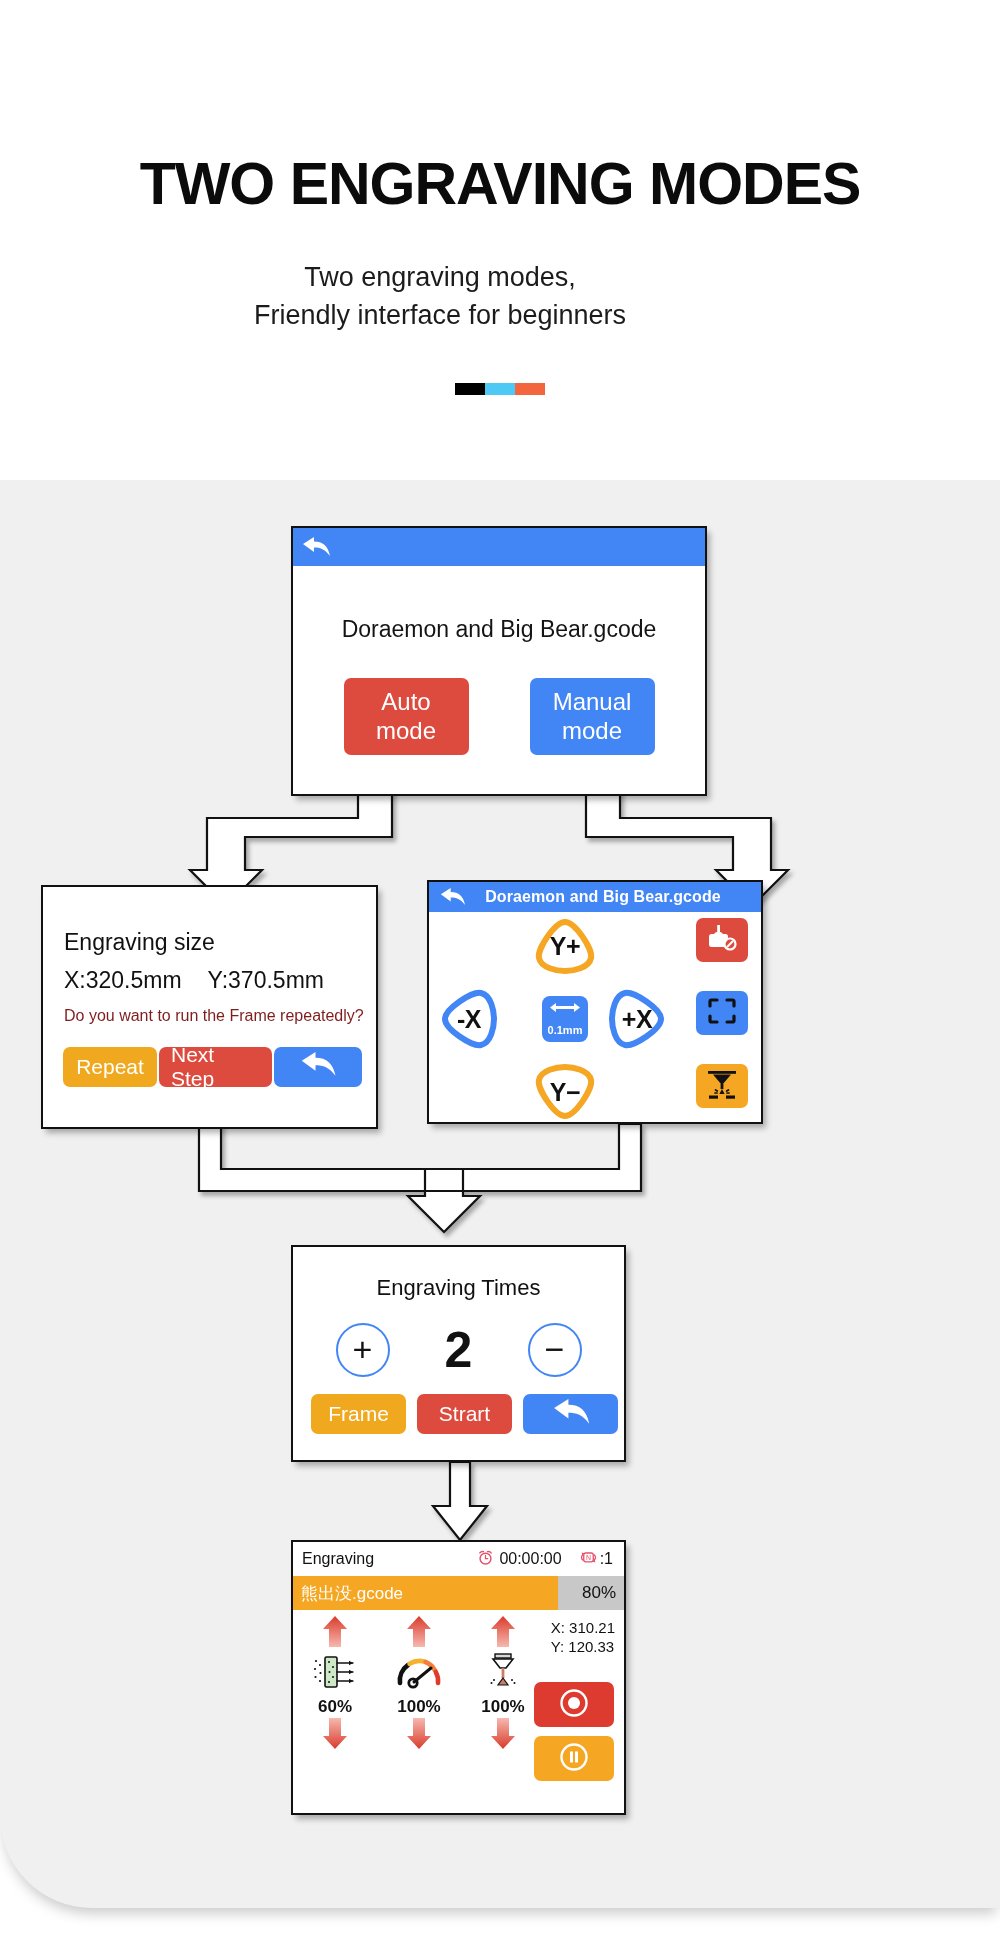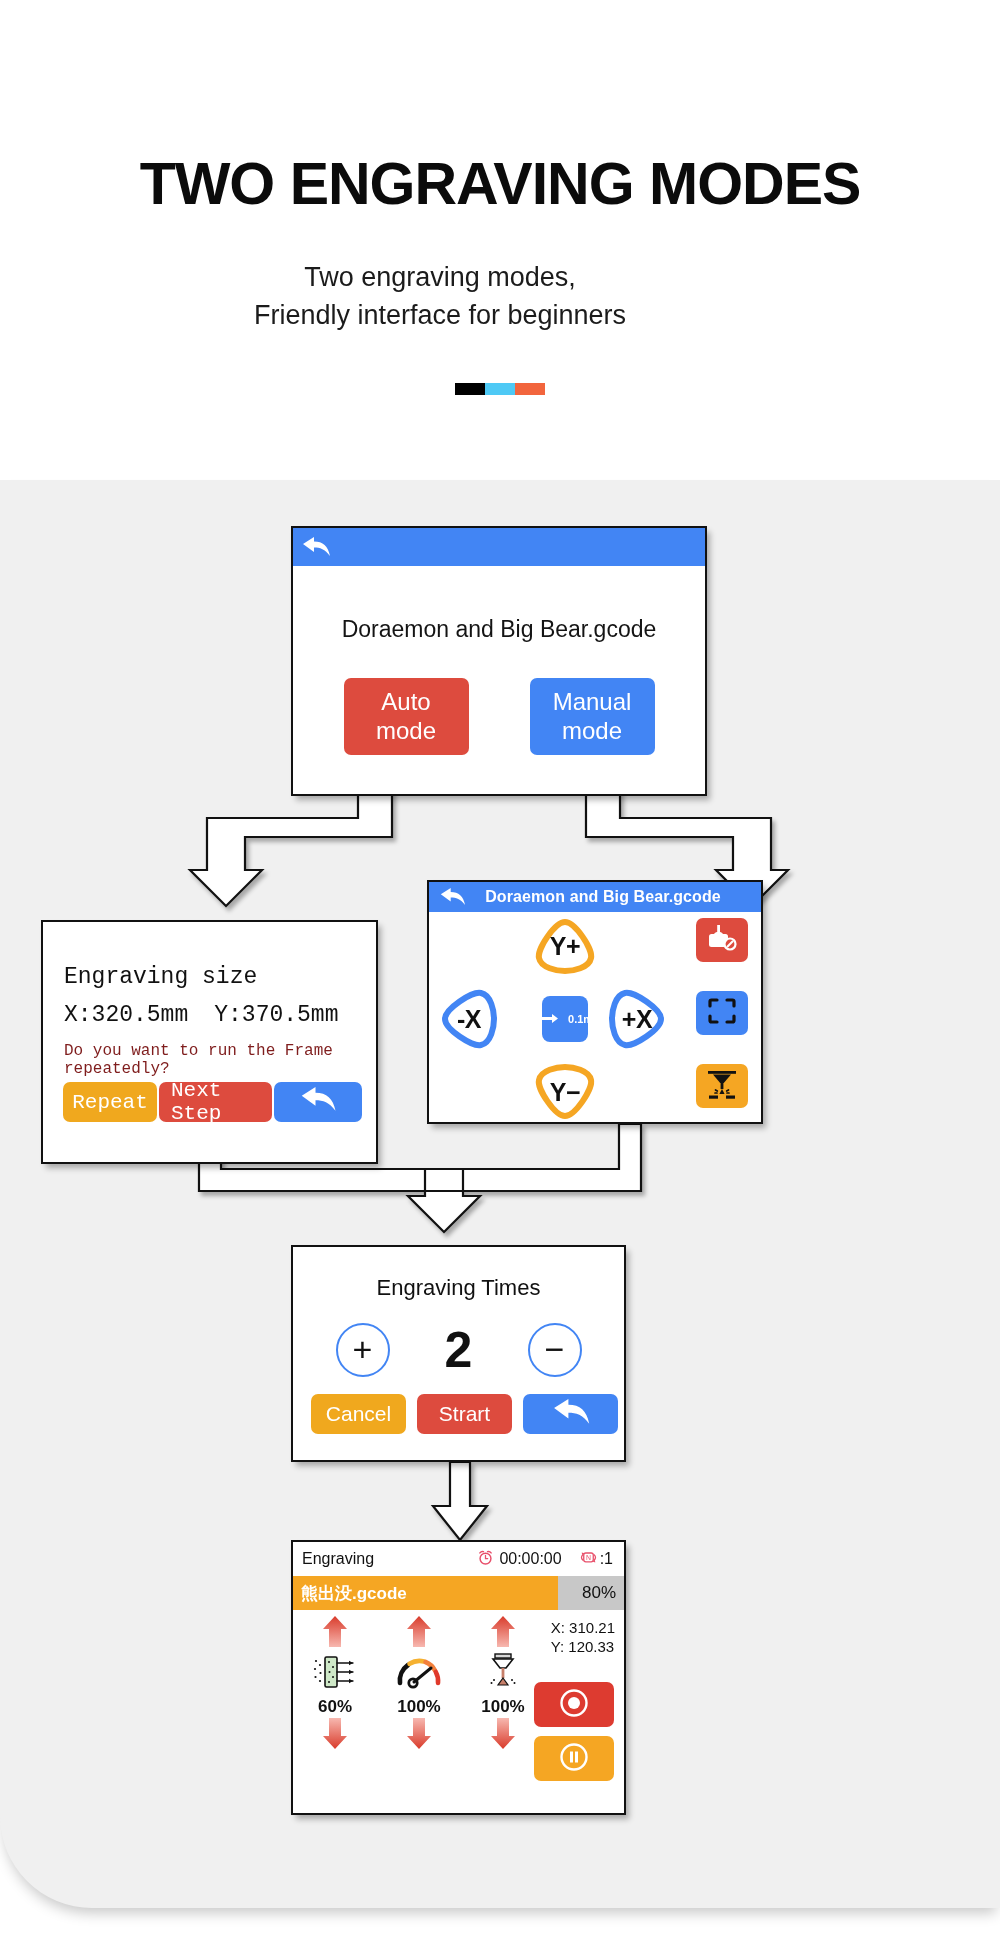--- a/index.html
+++ b/index.html
@@ -66,21 +66,21 @@
   .modebtns { position: absolute; left: 0; top: 150px; width: 100%; display: flex; justify-content: center; gap: 61px; }
   .modebtn {
     width: 125px; height: 77px; border-radius: 7px; color: #fff;
     font-size: 24px; line-height: 1.18; text-align: center;
     display: flex; align-items: center; justify-content: center; white-space: pre-line;
   }
   .btn-red { background: #dd4b3e; }
   .btn-blue { background: #4285f4; }
 
   
-  #screen-size { left: 41px; top: 920px; width: 337px; height: 244px; font-family: Liberation Mono, monospace; }
+  #screen-size { left: 41px; top: 885px; width: 337px; height: 244px; }
   .size-title { position: absolute; left: 21px; top: 42px; font-size: 23px; color: #111; }
   .size-vals { position: absolute; left: 21px; top: 80px; font-size: 23px; color: #111; }
   .size-vals .gap { display: inline-block; width: 26px; }
   .size-q { position: absolute; left: 21px; top: 120px; font-size: 16px; color: #7f1d1d; }
   .size-btns { position: absolute; left: 20px; top: 160px; display: flex; gap: 2px; }
   .pillbtn {
     height: 40px; border-radius: 7px; color: #fff; font-size: 21px;
     display: flex; align-items: center; justify-content: center; padding: 0 12px;
   }
   .btn-amber { background: #f0a81e; }
@@ -88,21 +88,21 @@
   .btn-blue2 { background: #4285f4; }
 
   
   #screen-jog { left: 427px; top: 880px; width: 336px; height: 244px; }
   #screen-jog .topbar { height: 30px; }
   .jogarea { position: absolute; left: 0; top: 30px; width: 100%; height: 214px; }
   .jogbtn { position: absolute; display: flex; align-items: center; justify-content: center; }
   .jog-label { position: absolute; font-size: 25px; font-weight: bold; color: #111; letter-spacing: -.5px; }
   .stepbtn {
     position: absolute; width: 46px; height: 46px; border-radius: 8px; background: #4285f4;
-    display: flex; flex-direction: row; align-items: center; justify-content: center; gap: 9px;
+    display: flex; flex-direction: column; align-items: center; justify-content: center; gap: 9px;
   }
   .stepbtn span { color: #fff; font-size: 11px; font-weight: bold; }
   .sidebtn { position: absolute; width: 52px; height: 44px; border-radius: 7px; display: flex; align-items: center; justify-content: center; }
   .sb-red { background: #dd4b3e; }
   .sb-blue { background: #4285f4; }
   .sb-amber { background: #f5a623; }
 
   
   #screen-times { left: 291px; top: 1245px; width: 335px; height: 217px; }
   .times-title { position: absolute; left: 0; top: 28px; width: 100%; text-align: center; font-size: 22px; color: #111; }
@@ -113,21 +113,21 @@
   .times-btns { position: absolute; left: 18px; top: 147px; display: flex; gap: 11px; }
 
   
   #screen-run { left: 291px; top: 1540px; width: 335px; height: 275px; }
   .run-status { position: absolute; left: 0; top: 0; width: 100%; height: 34px; display: flex; align-items: center; padding: 0 9px; }
   .run-status .lbl { font-size: 16px; color: #111; }
   .run-status .timer { margin-left: auto; display: flex; align-items: center; gap: 5px; font-size: 16px; color: #111; }
   .run-status .loops { margin-left: 17px; display: flex; align-items: center; gap: 2px; font-size: 16px; color: #111; padding-right: 2px; }
   .progress { position: absolute; left: 0; top: 34px; width: 100%; height: 34px; background: #c8c8c8; }
   .progress .fill { position: absolute; left: 0; top: 0; height: 100%; background: #f5a623; }
-  .progress .pname { position: absolute; left: 8px; top: 0; height: 100%; display: flex; align-items: center; font-size: 17px; color: #fff; font-weight: bold; }
+  .progress .pname { position: absolute; left: 8px; top: 0; height: 100%; display: flex; align-items: center; font-size: 17px; color: #fff; font-weight: normal; }
   .progress .ppct { position: absolute; right: 8px; top: 0; height: 100%; display: flex; align-items: center; font-size: 17px; color: #111; }
   .coords { position: absolute; right: 9px; top: 76px; text-align: left; font-size: 15px; line-height: 1.28; color: #111; }
   .ctrls { position: absolute; left: 0; top: 72px; width: 252px; display: flex; }
   .ctrlcol { width: 84px; display: flex; flex-direction: column; align-items: center; font-weight: bold; }
   .ctrlcol .pctlabel { font-size: 17px; color: #111; margin-top: 1px; }
   .runbtns { position: absolute; right: 10px; top: 140px; display: flex; flex-direction: column; gap: 9px; }
   .runbtn { width: 80px; height: 45px; border-radius: 7px; display: flex; align-items: center; justify-content: center; }
   .rb-red { background: #dd3b30; }
   .rb-amber { background: #f5a623; }
 </style>
@@ -310,21 +310,21 @@
     <div class="times-row">
       <div class="circbtn">
         <span>+</span>
       </div>
       <div class="times-num">2</div>
       <div class="circbtn">
         <span>−</span>
       </div>
     </div>
     <div class="times-btns">
-      <div class="pillbtn btn-amber" style="width:95px;">Cancel</div>
+      <div class="pillbtn btn-amber" style="width:95px;">Frame</div>
       <div class="pillbtn btn-red2" style="width:95px;">Strart</div>
       <div class="pillbtn btn-blue2" style="width:95px;">
         <span>
           <svg width="42" height="26" viewBox="0 0 30 20" aria-hidden="true">
             <path d="M2 7 L13 0 L13 4.5 C22 4.5 27 9 29 19 C24 12 19 10.5 13 10.5 L13 15 Z" fill="#ffffff"></path>
           </svg>
         </span>
       </div>
     </div>
   </div>

